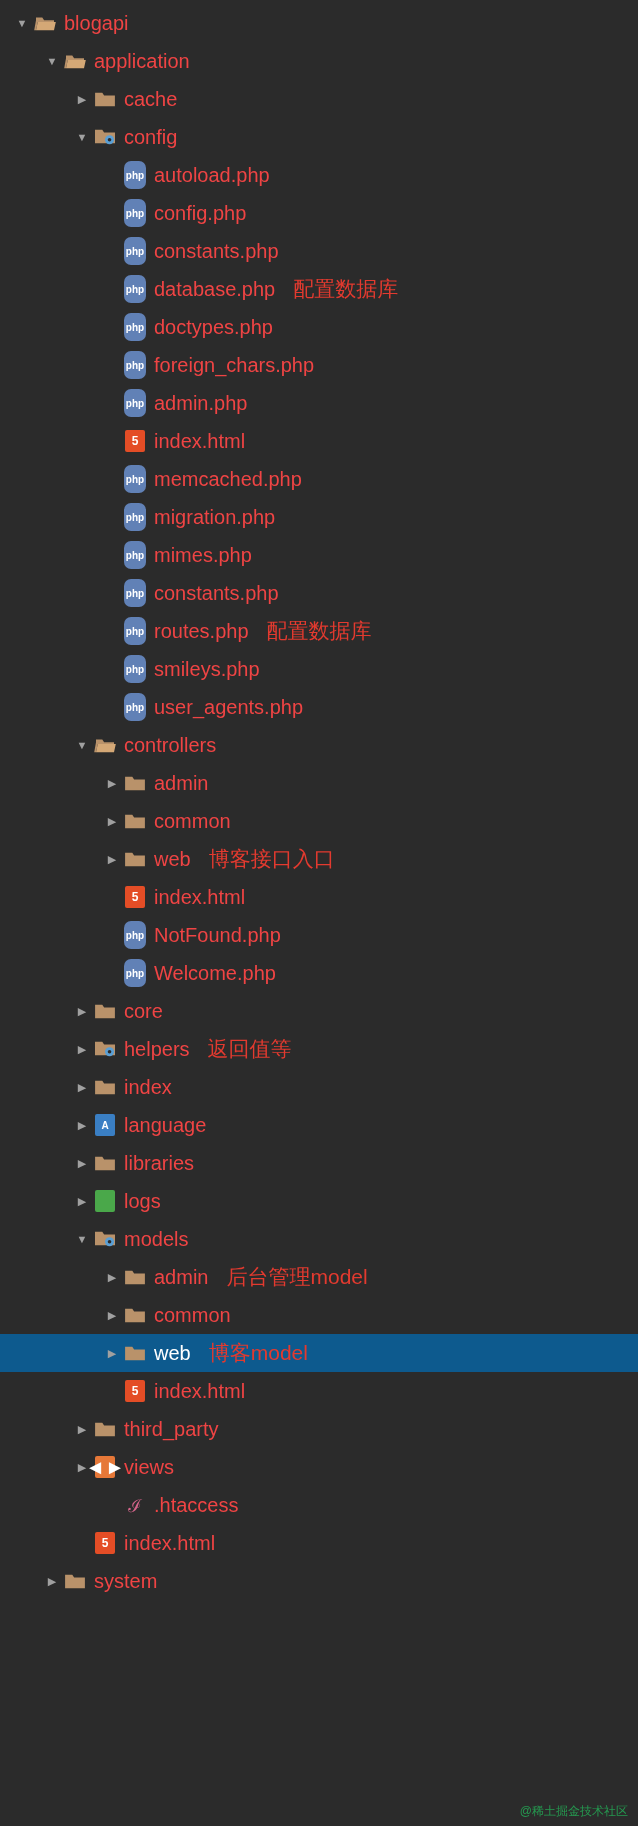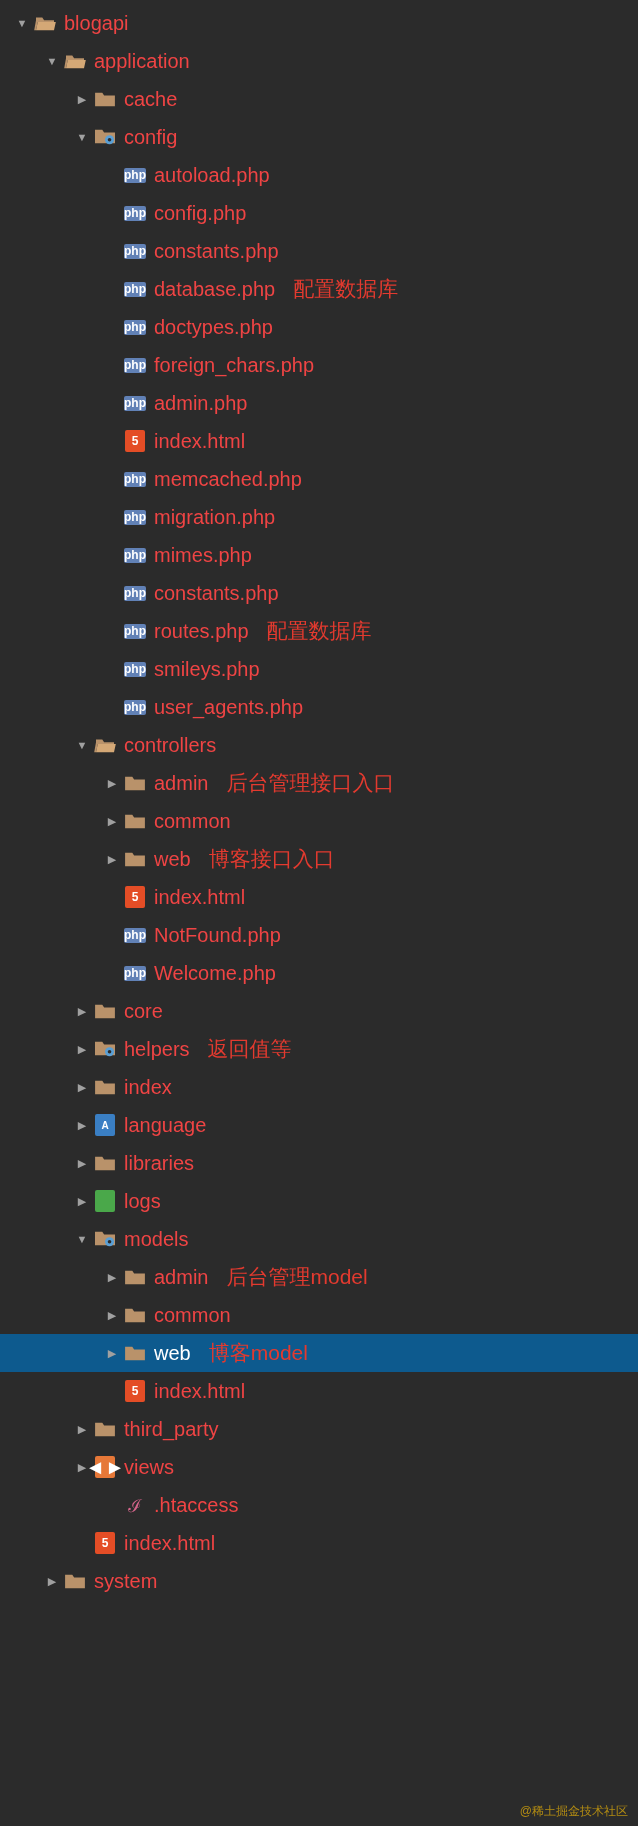--- a/index.html
+++ b/index.html
@@ -32,35 +32,35 @@
 .arrow.blank { visibility: hidden; }
 .icon {
   width: 22px;
   height: 22px;
   margin: 0 8px 0 4px;
   display: inline-flex;
   align-items: center;
   justify-content: center;
 }
 .folder-open svg, .folder-closed svg { fill: #b9926a; }
-.php-icon { background: #6181b6; border-radius: 2px; width: 24px; height: 15px; display:flex; align-items:center; justify-content:center; font-size:12px; color:#fff; font-weight:bold; }
+.php-icon { background: #6181b6; border-radius: 7px; width: 24px; height: 28px; display:flex; align-items:center; justify-content:center; font-size:10px; color:#fff; font-weight:bold; }
 .html-icon { background: #e44d26; width: 20px; height: 22px; display:flex; align-items:center; justify-content:center; color:#fff; font-size:12px; font-weight:bold; border-radius:2px; }
 .gear-icon svg { fill: #5a9fd4; }
 .lang-icon { background:#3a7fc4; width:20px; height:22px; border-radius:2px; display:flex; align-items:center; justify-content:center; color:#fff; font-size:10px; font-weight:bold; }
 .log-icon { background:#4aa84a; width:20px; height:22px; border-radius:2px; }
 .view-icon { background:#e67838; width:20px; height:22px; border-radius:2px; display:flex; align-items:center; justify-content:center; }
 .feather-icon { color:#d4648a; font-size:18px; }
 .label { color: #ef4444; }
 .row.selected .label { color: #fff; font-weight: 500; }
 .annot { color: #e33a2f; margin-left: 18px; font-size: 21px; }
 .watermark {
   position: absolute;
   bottom: 6px;
   right: 10px;
-  color: #eab308;
+  color: #22c55e;
   font-size: 12px;
   opacity: 0.7;
 }
 </style>
 </head>
 <body>
 
 <div class="tree">
     <div class="row" style="padding-left: 14px;">
       <span class="arrow">▼</span>
@@ -220,21 +220,20 @@
       <span class="label">controllers</span>
     </div>
     <div class="row" style="padding-left: 104px;">
       <span class="arrow">▶</span>
       <span class="icon folder-closed">
         <svg width="22" height="18" viewBox="0 0 24 20">
           <path d="M1 3h8l2 3h12v12H1z" fill="#b9926a"></path>
         </svg>
       </span>
       <span class="label">admin</span>
-      <span class="annot">后台管理接口入口</span>
     </div>
     <div class="row" style="padding-left: 104px;">
       <span class="arrow">▶</span>
       <span class="icon folder-closed">
         <svg width="22" height="18" viewBox="0 0 24 20">
           <path d="M1 3h8l2 3h12v12H1z" fill="#b9926a"></path>
         </svg>
       </span>
       <span class="label">common</span>
     </div>

